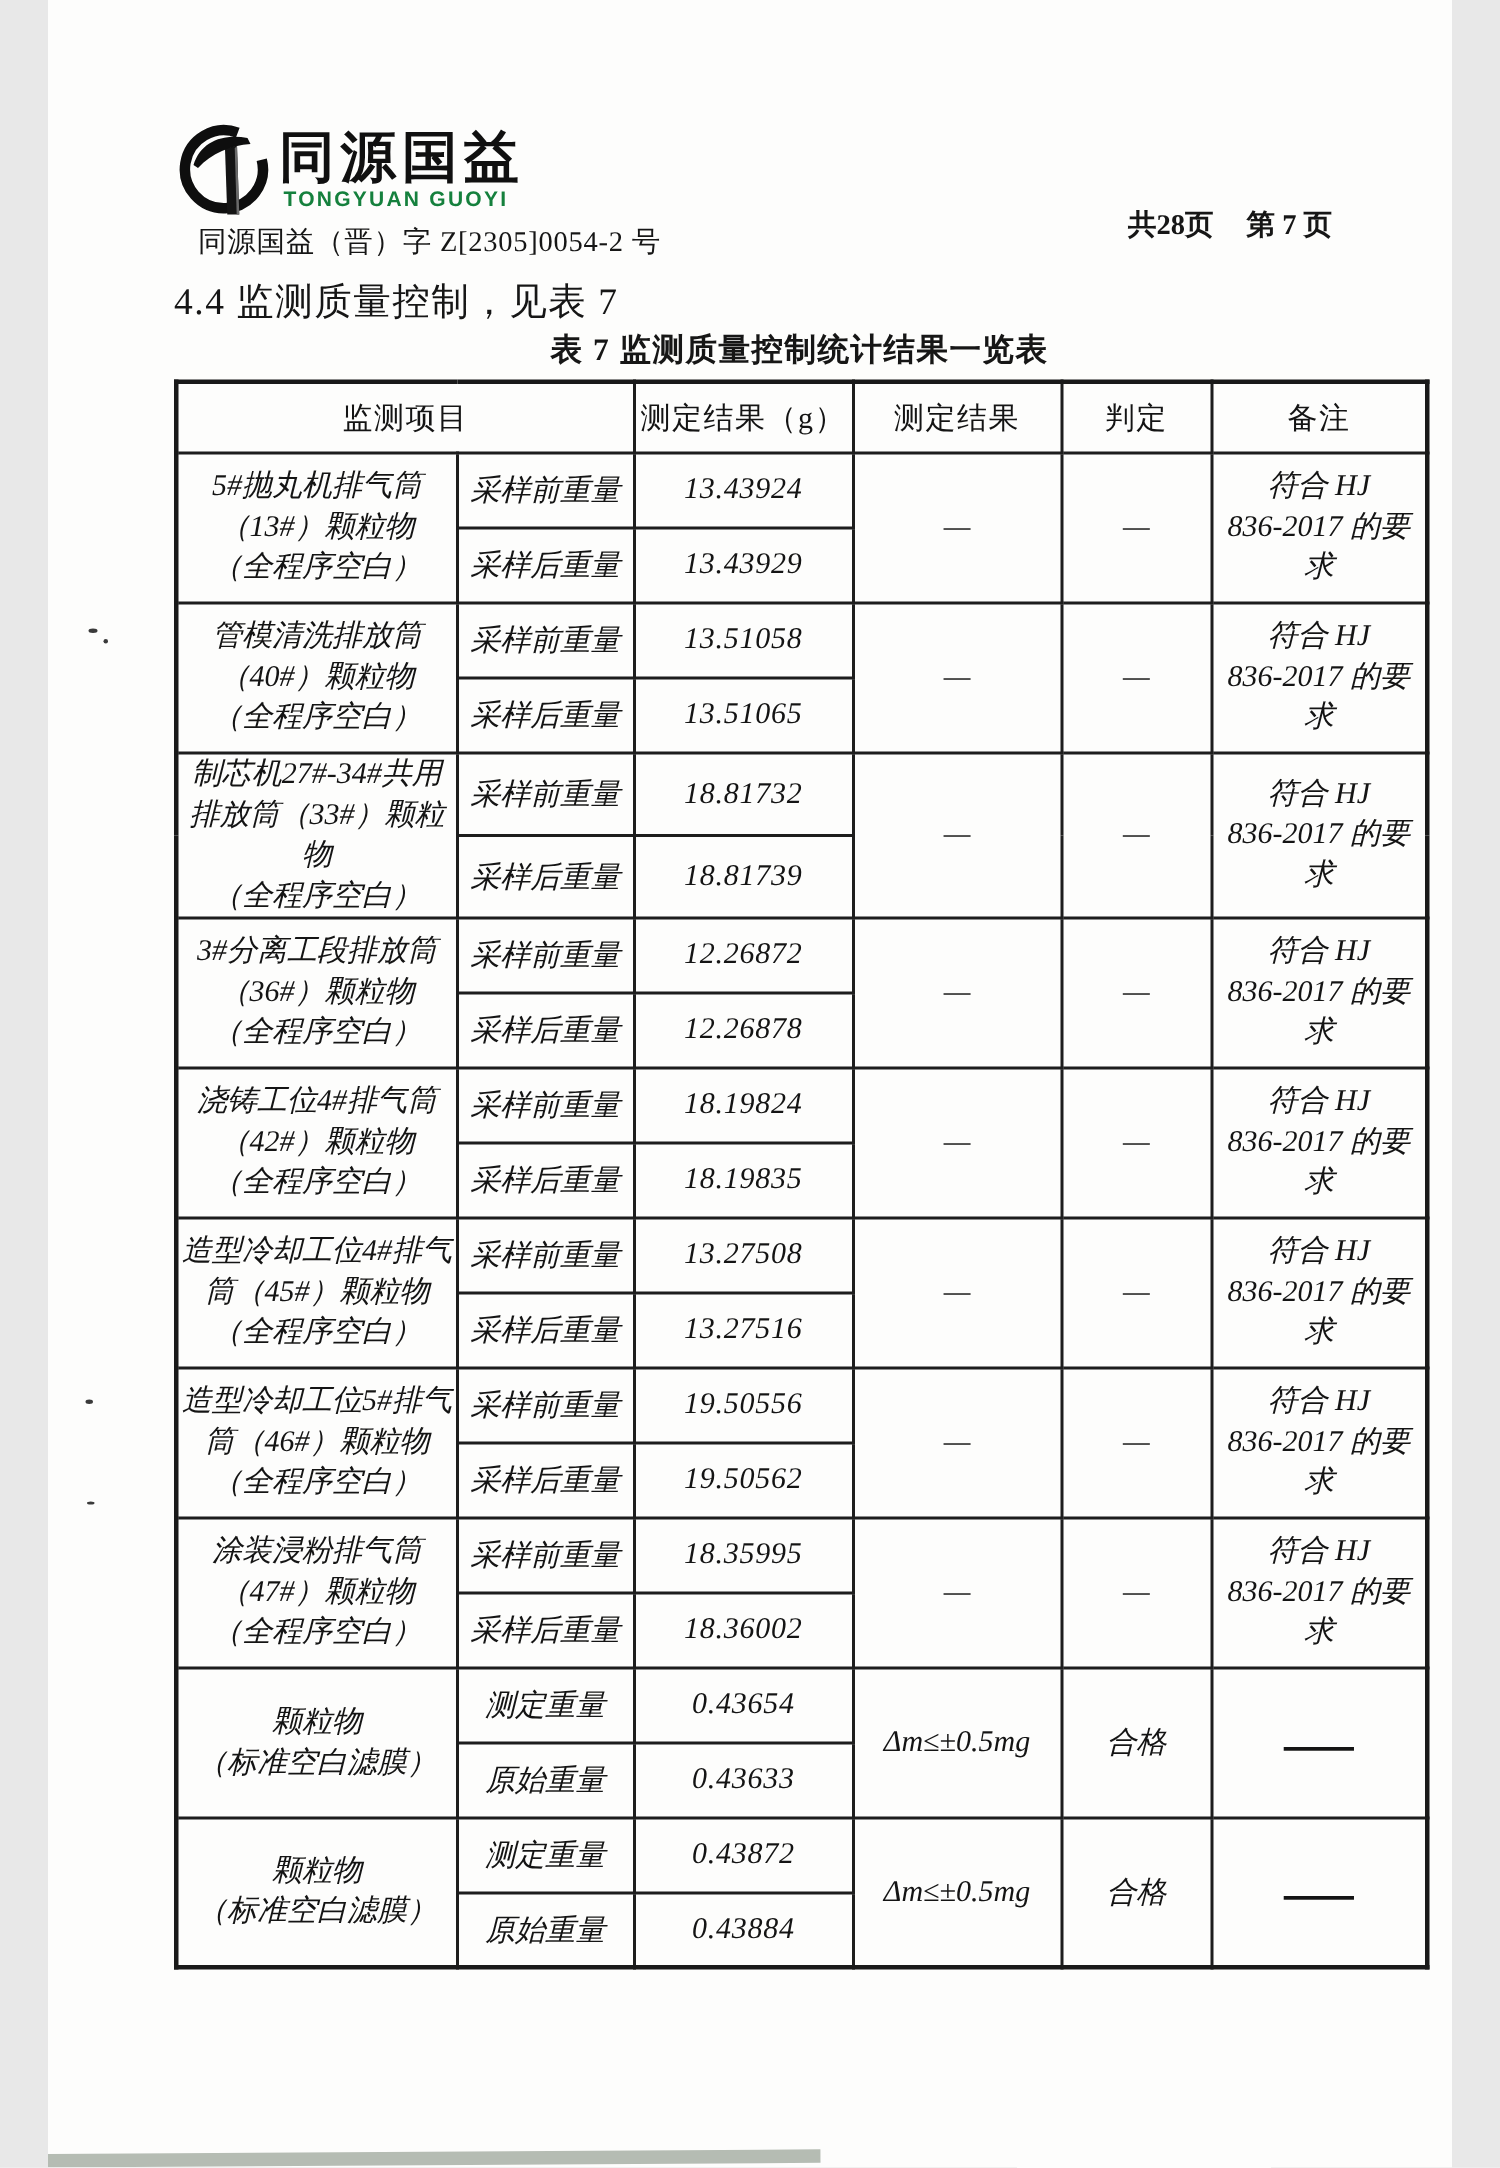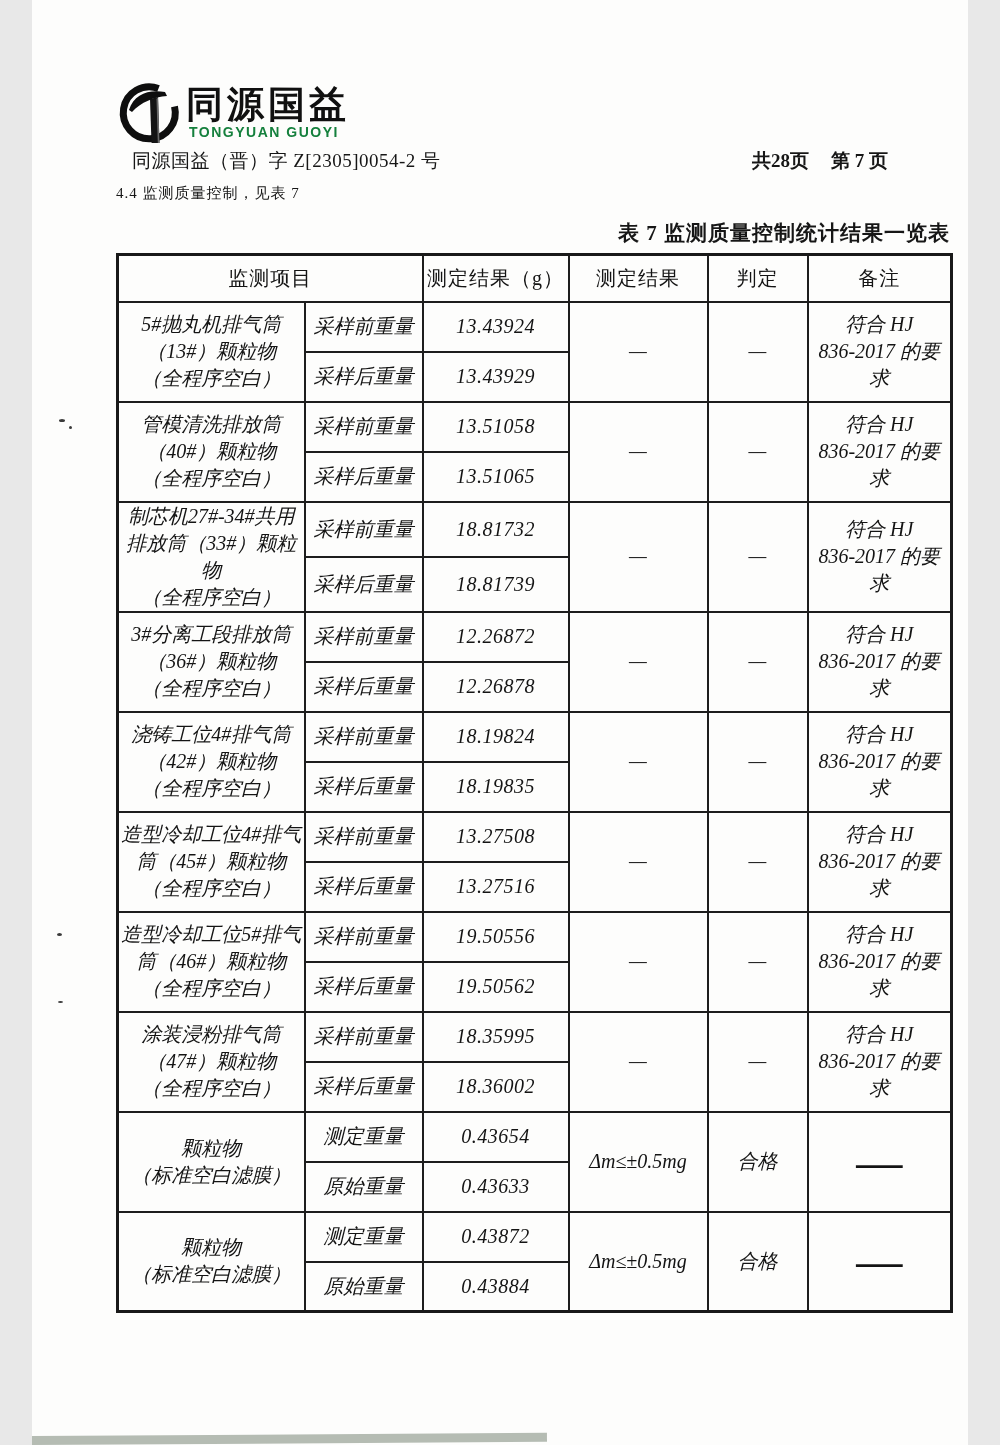--- a/index.html
+++ b/index.html
@@ -23,29 +23,29 @@
   .slogans {
     position:absolute; left:357px; top:88px; display:flex; gap:46px;
     font-family:"Liberation Sans","DejaVu Sans",sans-serif;
     font-size:31px; font-weight:900; letter-spacing:3px; color:#0d0d0d;
   }
   .doc-number {
     position:absolute; left:100px; top:148px;
     font-size:19px; font-weight:normal; letter-spacing:0.5px;
   }
   .page-info {
-    position:absolute; right:80px; top:148px; display:flex; gap:22px;
+    position:absolute; right:80px; top:137px; display:flex; gap:22px;
     font-size:19px; font-weight:bold;
   }
   .section-heading {
     position:absolute; left:84px; top:184px;
-    font-size:15px; letter-spacing:1px;
+    font-size:25px; letter-spacing:1px;
   }
   .table-title {
-    position:absolute; left:84px; top:219px; width:834px; text-align:right;
+    position:absolute; left:84px; top:219px; width:834px; text-align:center;
     font-size:21px; font-weight:bold; letter-spacing:1px;
   }
   
   table.qc {
     position:absolute; left:84px; top:253px;
     border-collapse:collapse; table-layout:fixed; width:834px;
     border:3px solid #191919;
     padding-left:30px;
   }
   .qc th, .qc td {

